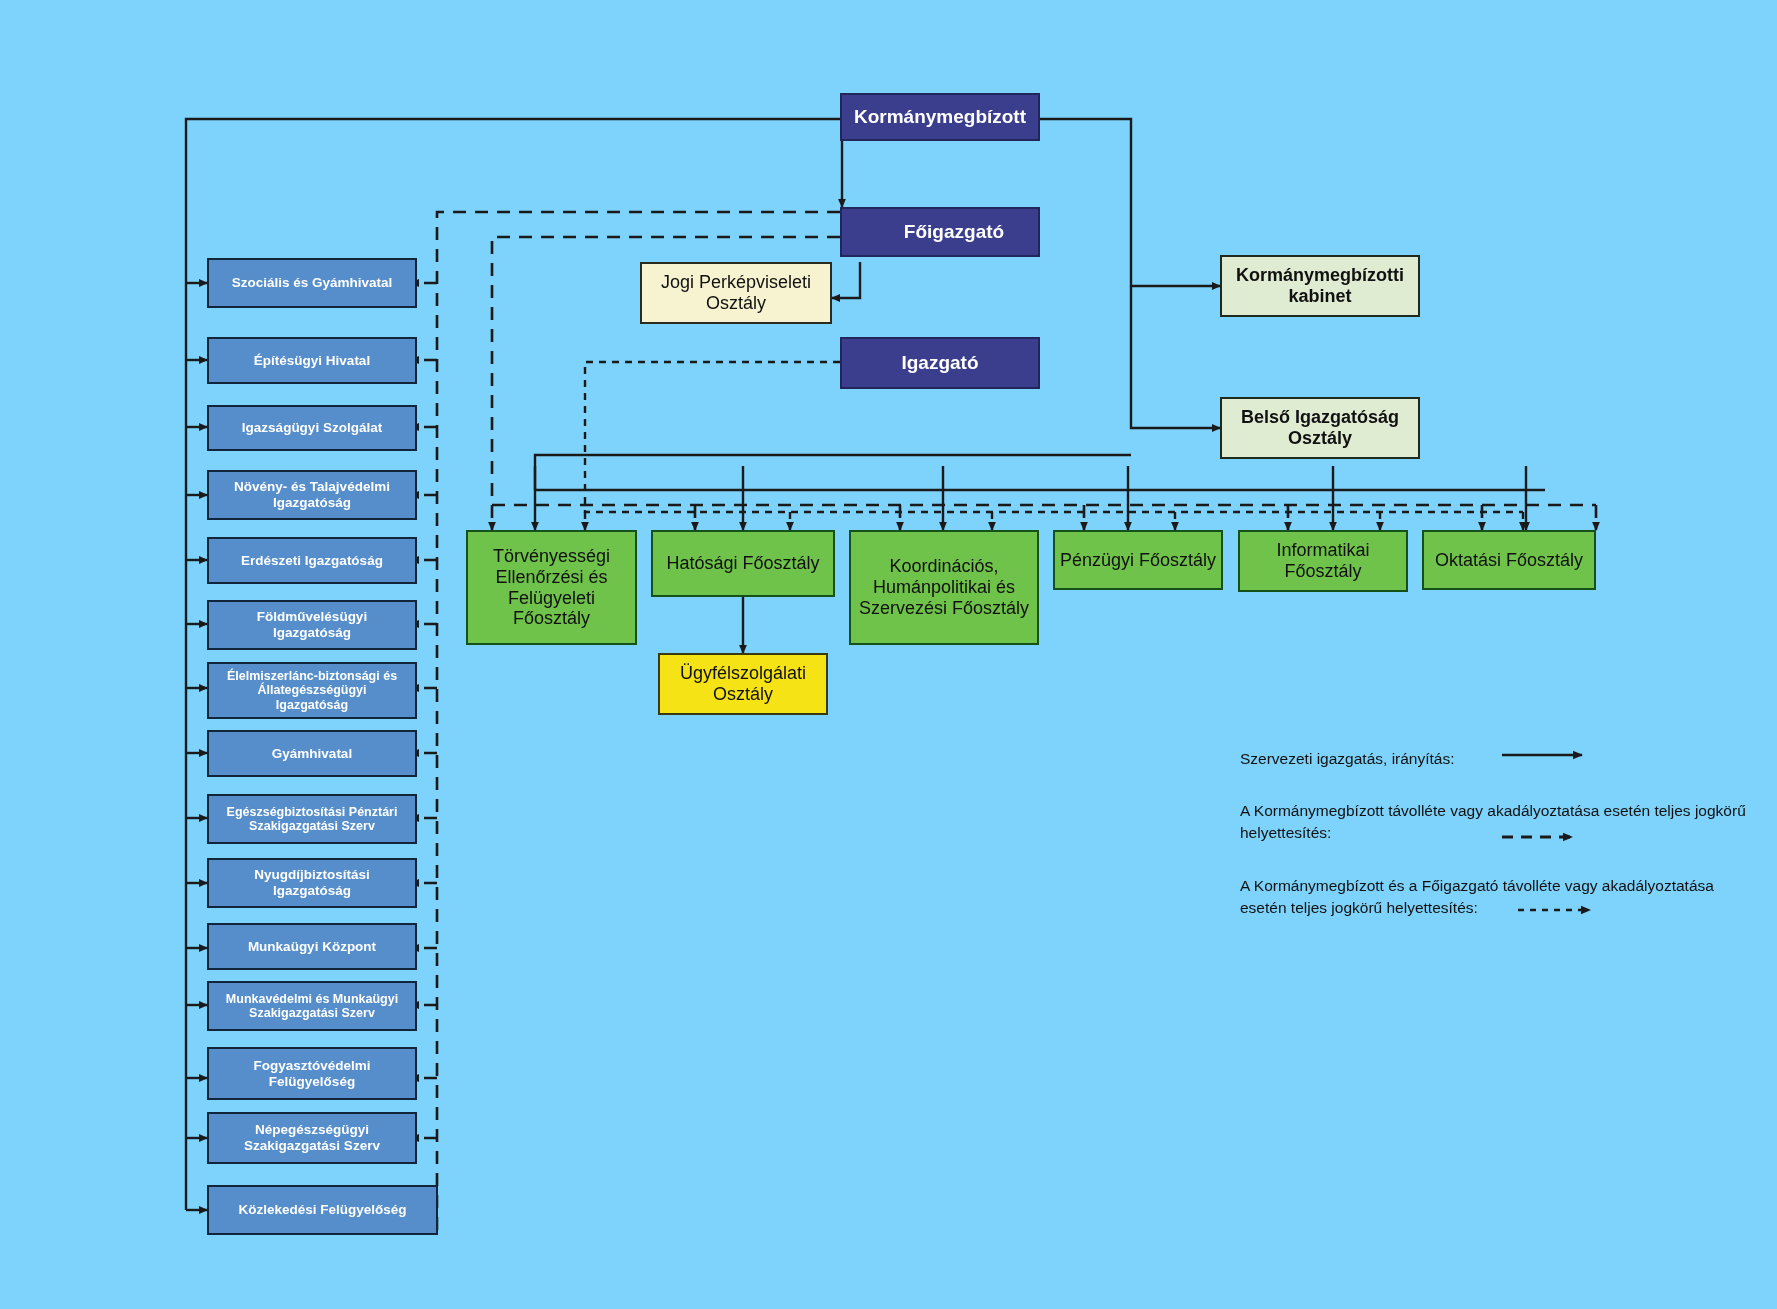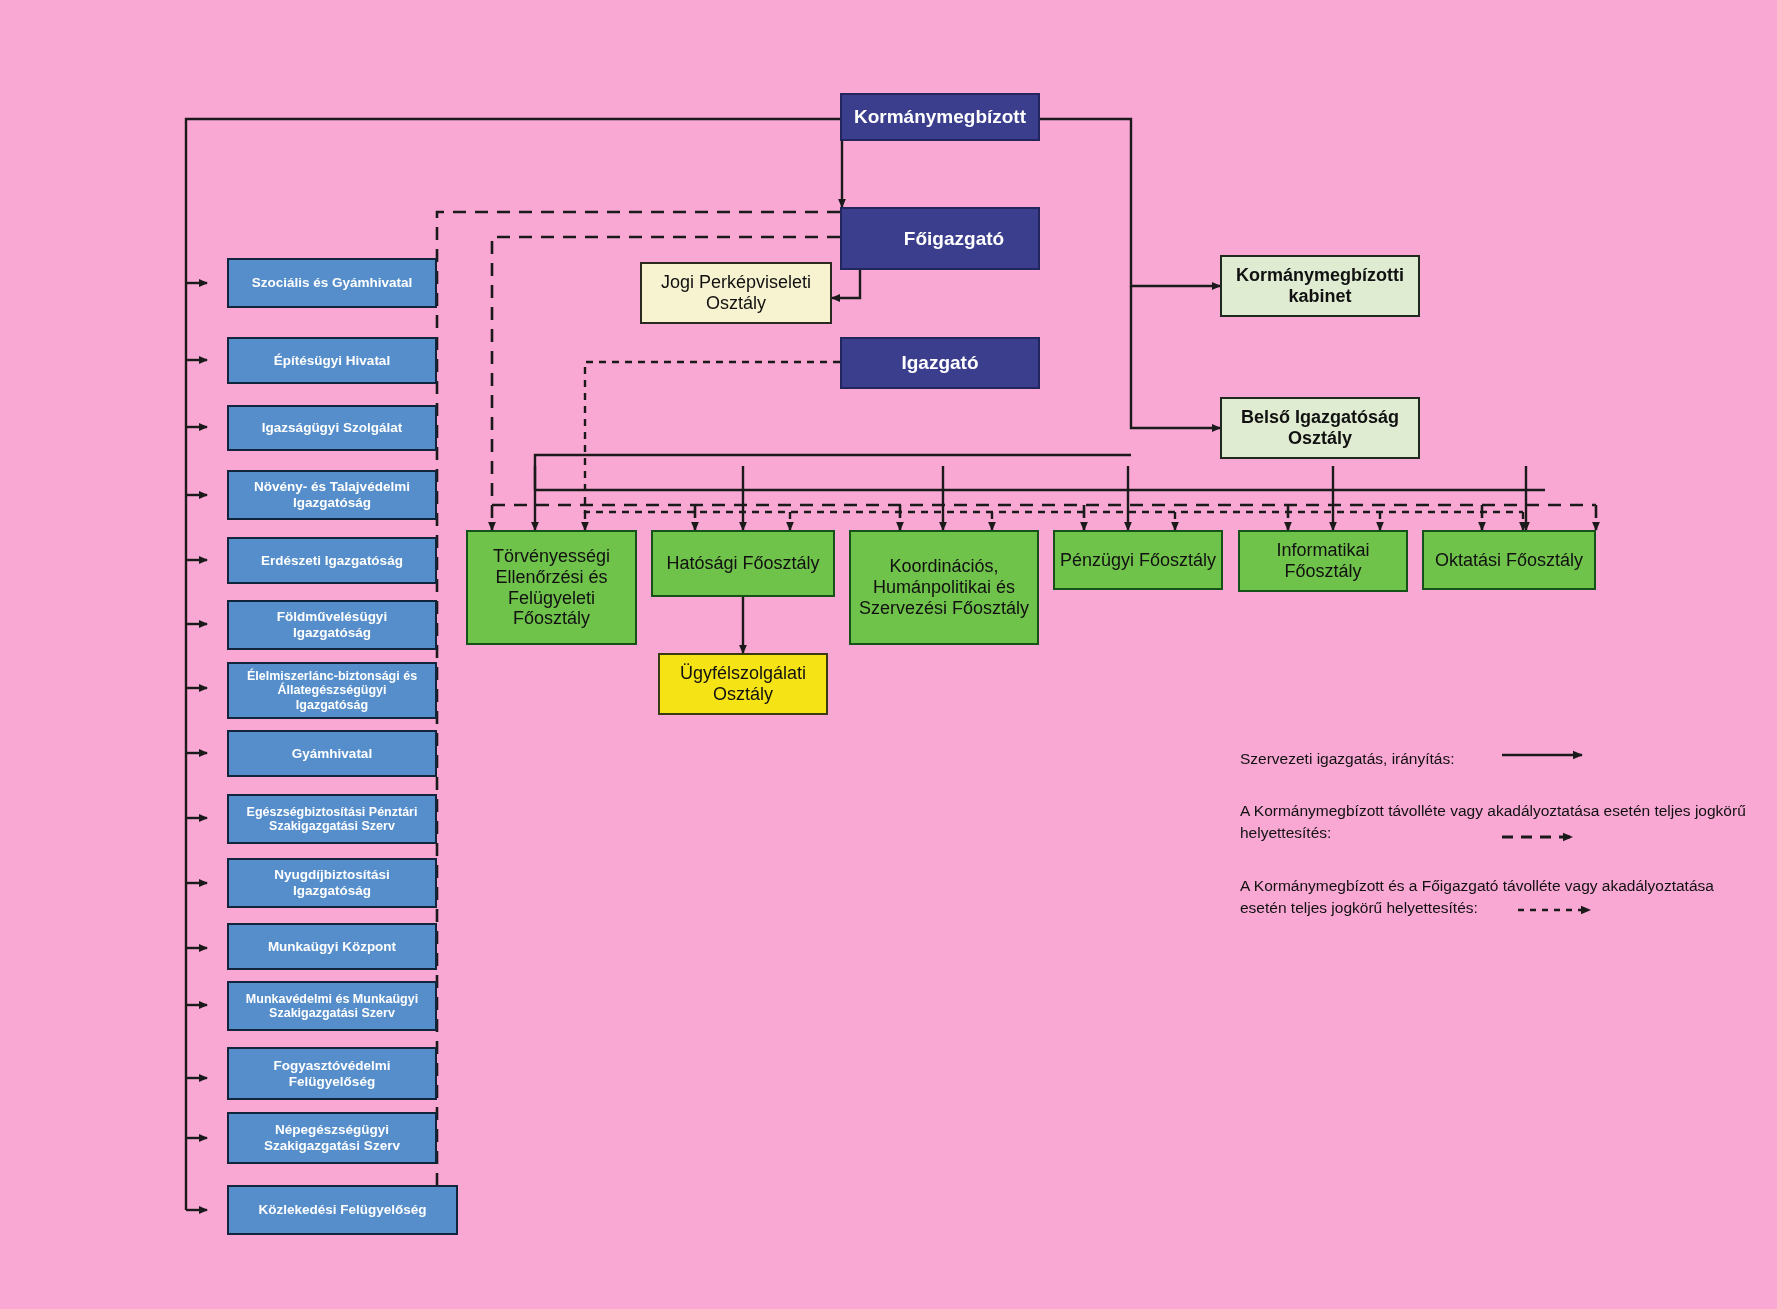--- a/index.html
+++ b/index.html
@@ -7,21 +7,21 @@
     padding: 0;
     background: #ffffff;
   }
   body {
     font-family: "Liberation Sans", sans-serif;
   }
   #canvas {
     position: relative;
     width: 1777px;
     height: 1309px;
-    background: #f9a8d4;
+    background: #7dd3fc;
     overflow: hidden;
   }
   #wires {
     position: absolute;
     left: 0; top: 0;
     width: 1777px;
     height: 1309px;
     pointer-events: none;
   }
   .node {
@@ -42,21 +42,20 @@
     font-weight: bold;
     font-size: 19px;
     border-color: #23265c;
   }
   .n-blue {
     background: #558ecb;
     color: #ffffff;
     font-weight: bold;
     font-size: 13.5px;
     border-color: #13253a;
-    margin-left: 20px;
   }
   .n-green {
     background: #6fc24a;
     color: #111111;
     font-weight: normal;
     font-size: 18px;
     border-color: #14521a;
   }
   .n-paleg {
     background: #dfecd2;
@@ -179,21 +178,21 @@
       <path d="M790,512 L790,530" marker-end="url(#ah)"></path>
       <path d="M992,512 L992,530" marker-end="url(#ah)"></path>
       <path d="M1175,512 L1175,530" marker-end="url(#ah)"></path>
       <path d="M1380,512 L1380,530" marker-end="url(#ah)"></path>
       <path d="M1523,512 L1523,530" marker-end="url(#ah)"></path>
     </g>
   </svg>
 
   <div class="node n-head" style="left:840px; top:93px; width:200px; height:48px;">Kormánymegbízott</div>
 
-  <div class="node n-head" style="left:840px; top:207px; width:200px; height:63px;padding-left:28px;">Főigazgató</div>
+  <div class="node n-head" style="left:840px; top:207px; width:200px; height:50px;padding-left:28px;">Főigazgató</div>
 
   <div class="node n-head" style="left:840px; top:337px; width:200px; height:52px;text-align:center;">Igazgató</div>
 
   <div class="node n-cream" style="left:640px; top:262px; width:192px; height:62px;">Jogi Perképviseleti
 Osztály</div>
 
   <div class="node n-paleg" style="left:1220px; top:255px; width:200px; height:62px;">Kormánymegbízotti
 kabinet</div>
 
   <div class="node n-paleg" style="left:1220px; top:397px; width:200px; height:62px;">Belső Igazgatóság

